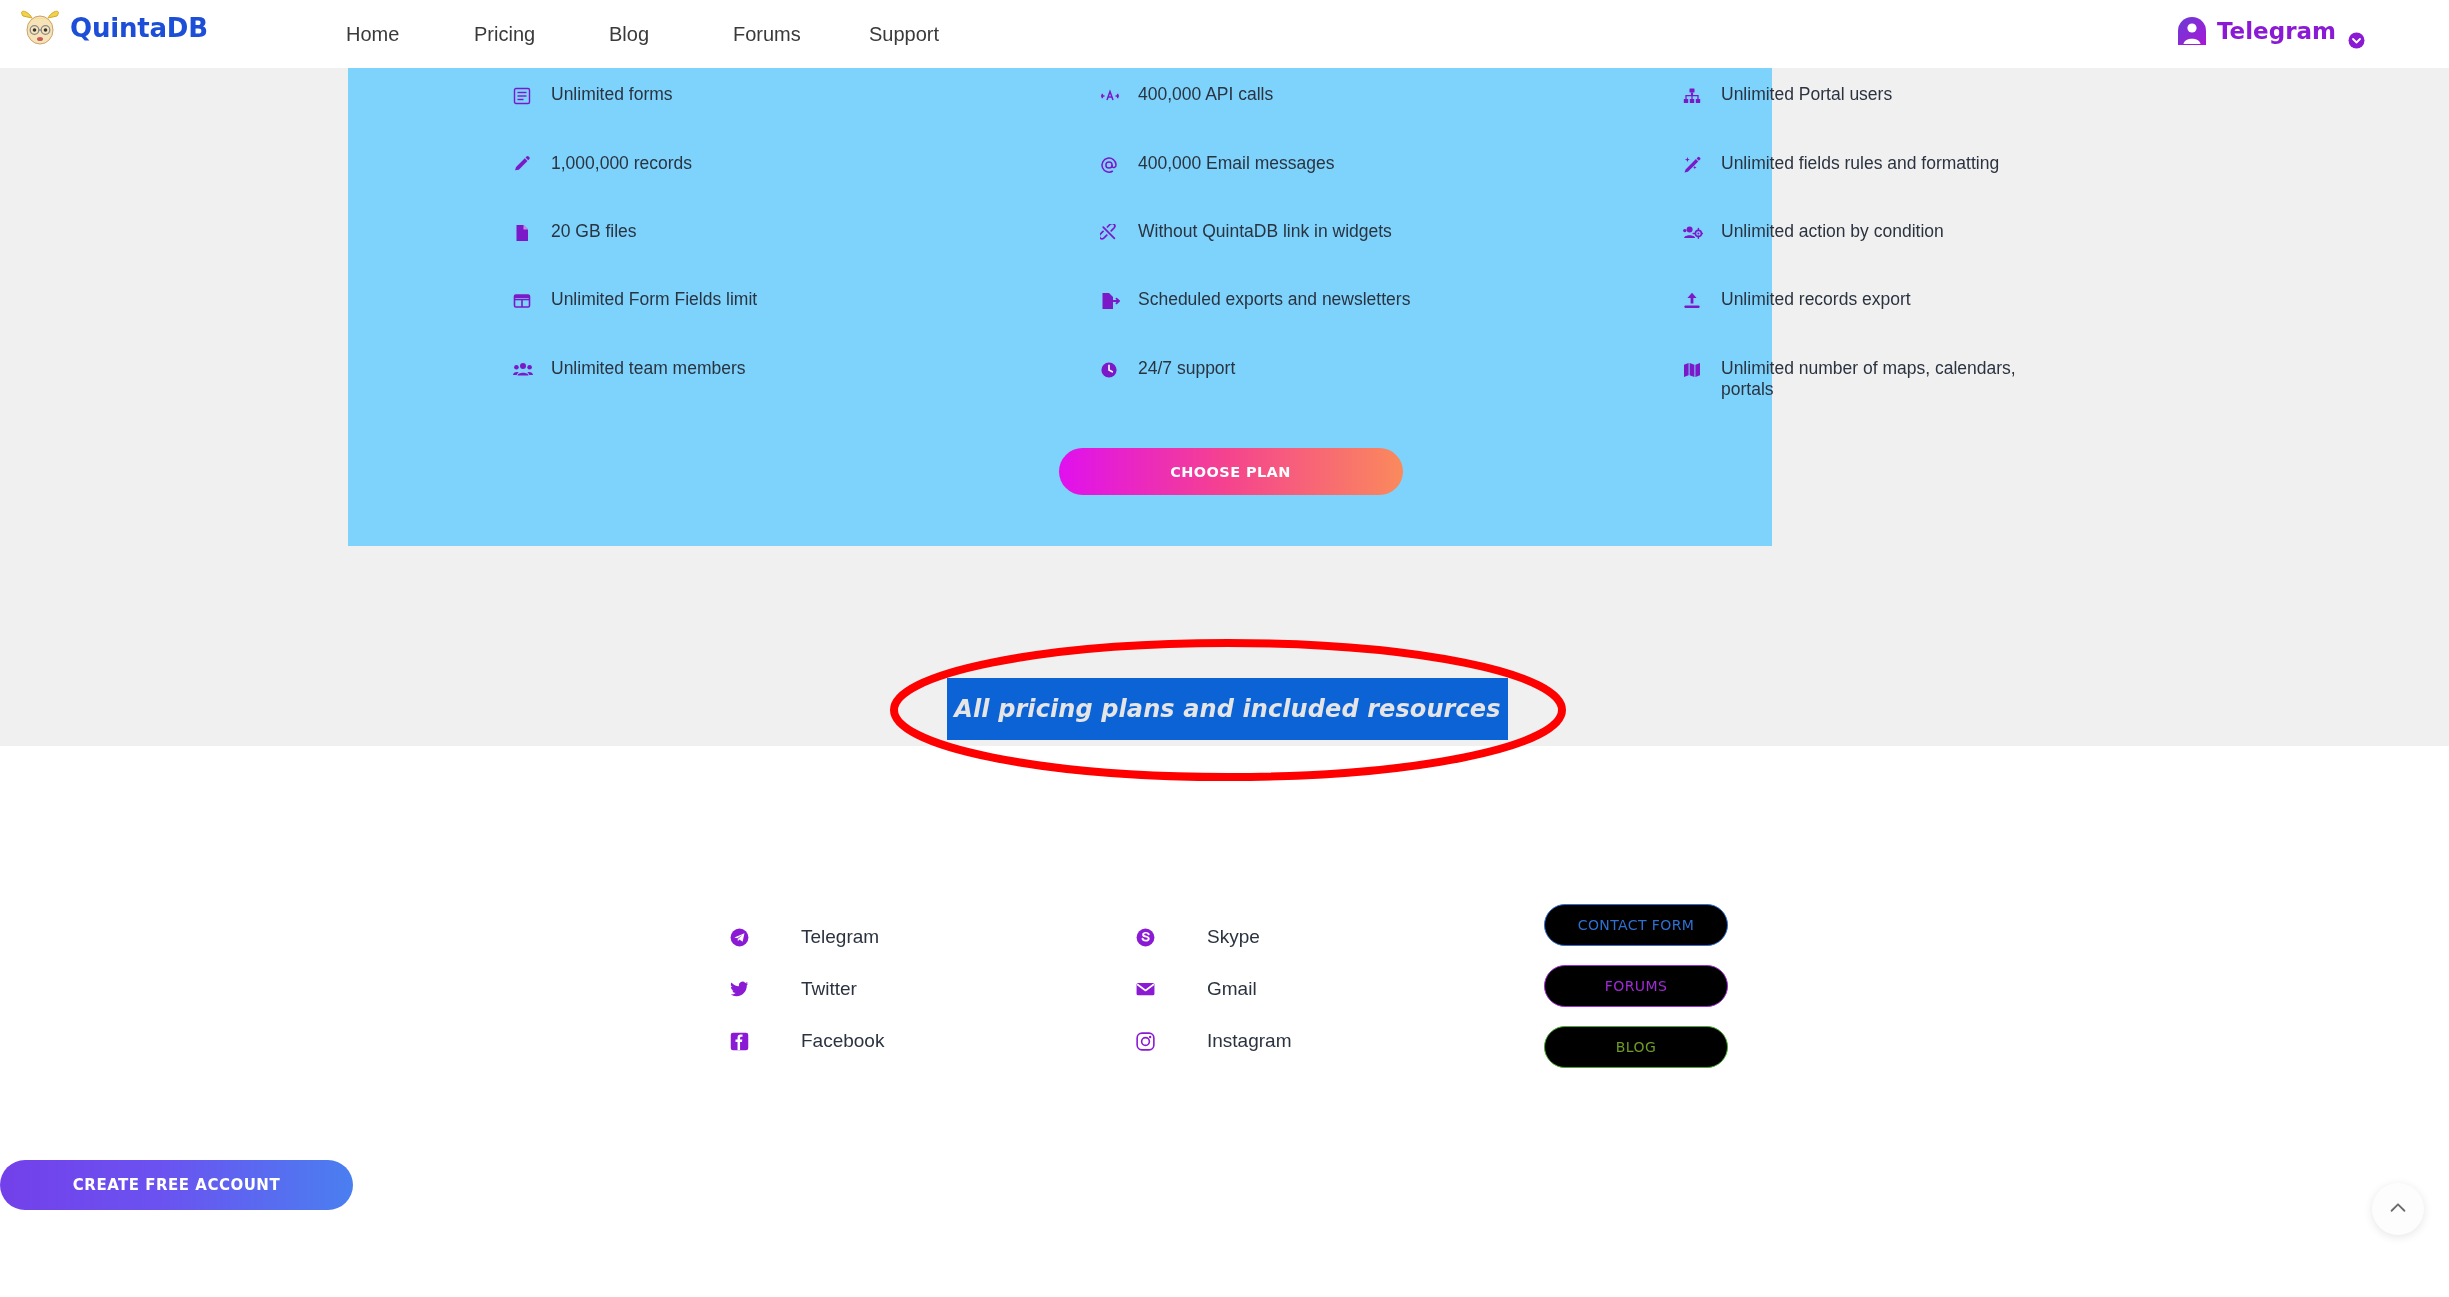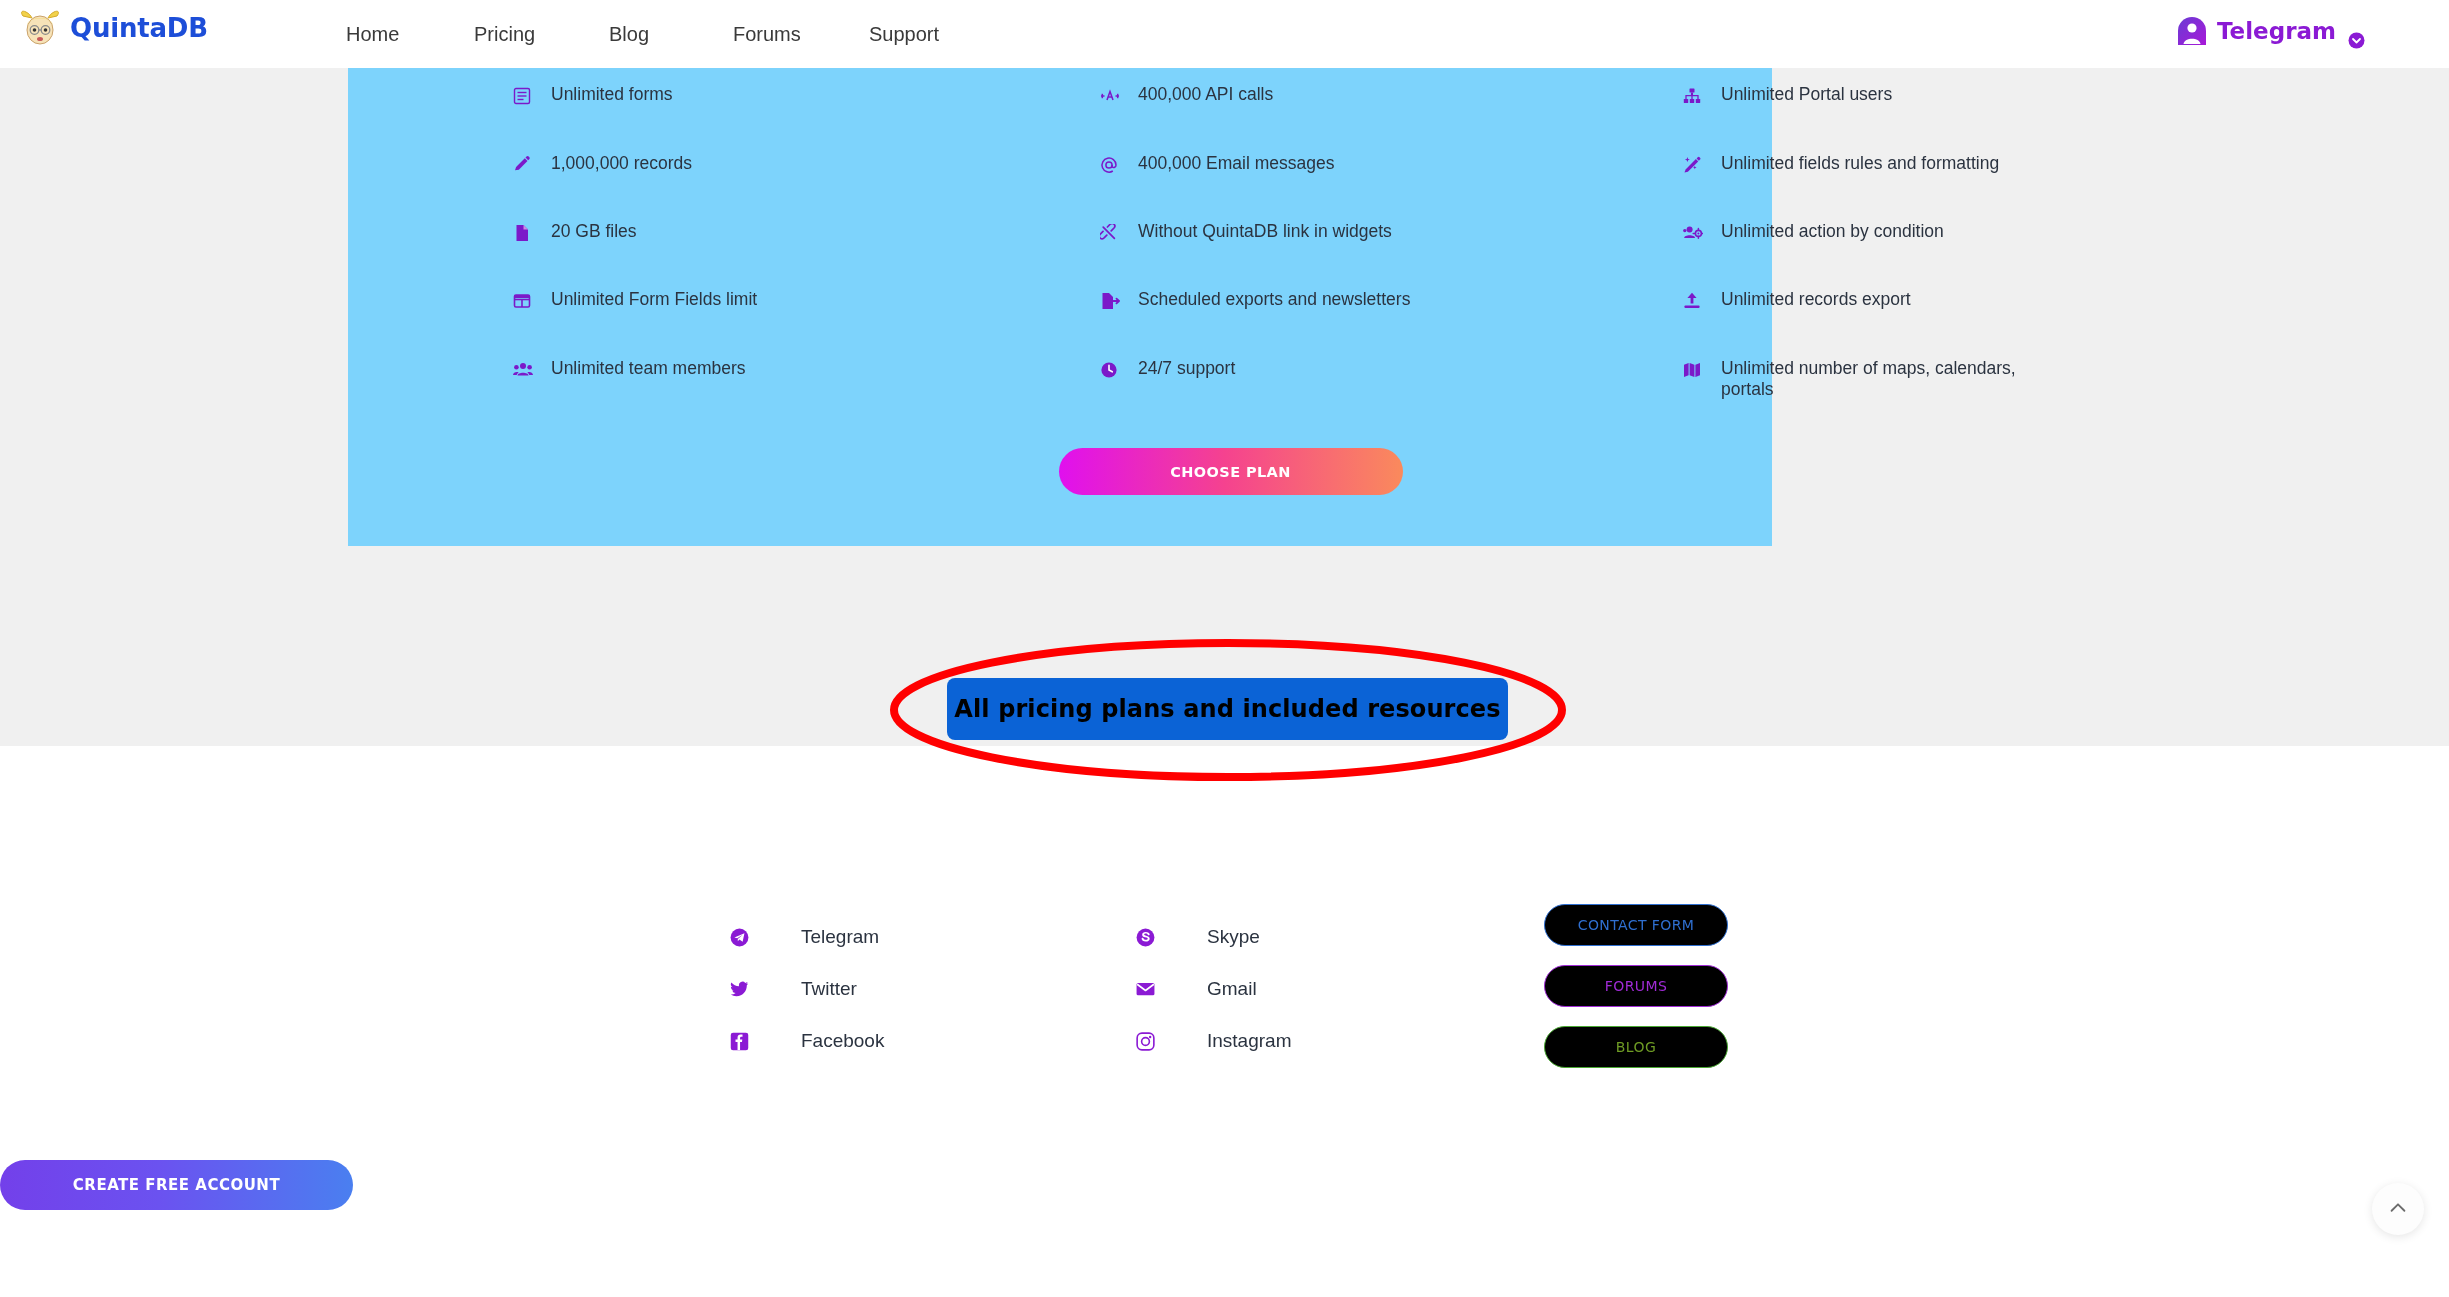--- a/index.html
+++ b/index.html
@@ -179,28 +179,29 @@
     height: 140px;
   }
   .btn-all-plans {
     position: absolute;
     left: 947px;
     top: 40px;
     width: 561px;
     height: 62px;
     background: #0b63d6;
     border: none;
-    border-radius: 8px;
-    color: #000000;
+    border-radius: 0;
+    color: #e5e5e5;
     font-size: 24px;
     font-weight: bold;
     cursor: pointer;
     letter-spacing: 0.1px;
     font-family: "DejaVu Sans", sans-serif;
     z-index: 2;
+    font-style: italic;
   }
   .annotation-ellipse {
     position: absolute;
     left: 888px;
     top: 0px;
     width: 680px;
     height: 145px;
     z-index: 3;
     pointer-events: none;
   }

